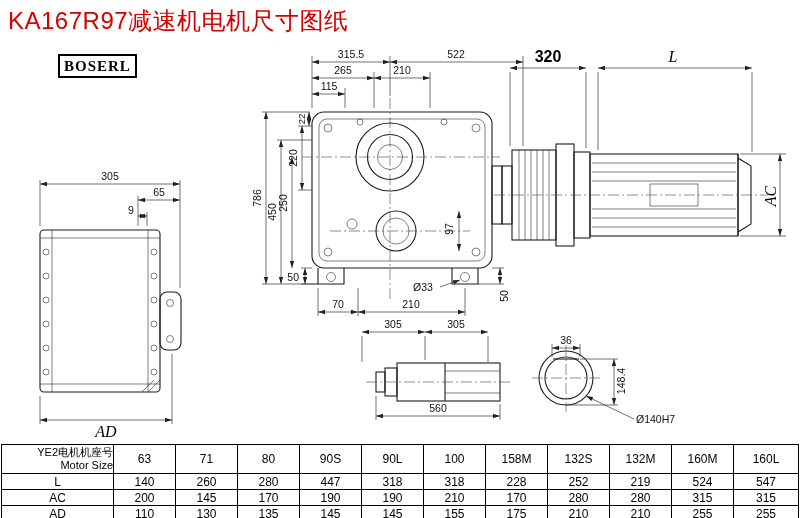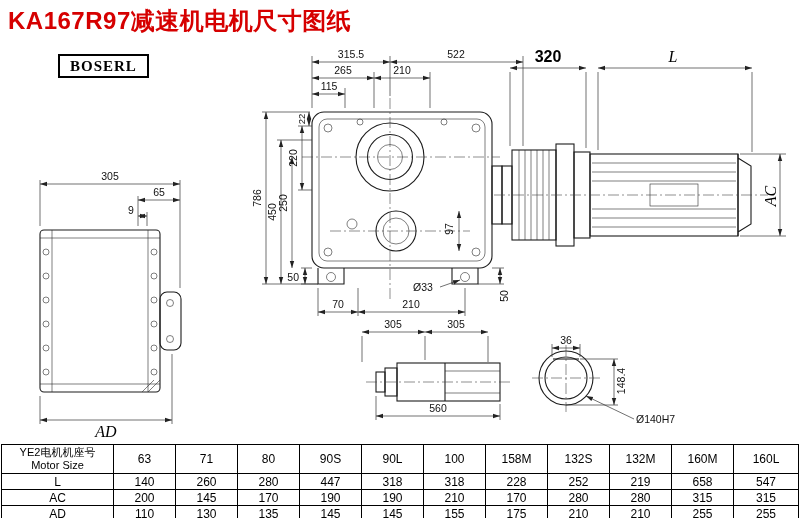--- a/index.html
+++ b/index.html
@@ -2,25 +2,25 @@
 <html><head>
 <meta charset="utf-8">
 <style>
   html,body { margin:0; padding:0; }
   body {
     width:800px; height:518px; position:relative; background:#ffffff;
     font-family:"Liberation Sans", sans-serif; overflow:hidden;
   }
   .title {
     position:absolute; top:5px; left:8px;
-    font-size:24px; font-weight:bold; color:#d60000; letter-spacing:0.5px;
+    font-size:24px; font-weight:normal; color:#d60000; letter-spacing:0.5px;
   }
   .logo {
     position:absolute; top:54px; left:58px;
-    border:2px solid #000; padding:0 10px; height:20px; line-height:20px;
+    border:2px solid #000; padding:0 4px; height:20px; line-height:20px;
     font-family:"Liberation Serif", serif; font-weight:bold; font-size:15px; letter-spacing:1px; color:#000;
   }
   svg.drawing { position:absolute; top:0; left:0; }
   .ln   { fill:none; stroke:#1c1c1c; stroke-width:1.1; }
   .thin { fill:none; stroke:#2a2a2a; stroke-width:0.6; }
   .dim  { fill:none; stroke:#333333; stroke-width:0.7; }
   .cl   { fill:none; stroke:#444444; stroke-width:0.6; stroke-dasharray:11 3 2 3; }
   text.d  { font-family:"Liberation Sans", sans-serif; font-size:10.5px; fill:#111; }
   text.d9 { font-size:9.5px; }
   text.big   { font-family:"Liberation Sans", sans-serif; font-size:16px; font-weight:bold; fill:#000; }
@@ -29,21 +29,21 @@
     position:absolute; top:444px; left:1px; width:798px;
     border-collapse:collapse; table-layout:fixed;
   }
   table.dim-table th, table.dim-table td {
     border:1px solid #000; text-align:center; vertical-align:middle;
     padding:0; font-weight:normal; font-size:12px; line-height:14px; color:#000;
     overflow:hidden; white-space:nowrap;
   }
   table.dim-table tr.hdr th { height:28px; }
   table.dim-table tr.val td, table.dim-table tr.val th { height:15px; }
-  .hdr-cell div { font-size:11px; line-height:13px; }
+  .hdr-cell div { font-size:11px; line-height:13px;text-align:right; }
 </style>
 </head>
 <body>
 
 <div class="title">KA167R97减速机电机尺寸图纸</div>
 <div class="logo">BOSERL</div>
 
 <svg class="drawing" width="800" height="445" viewBox="0 0 800 445">
   <defs>
     <marker id="arr" markerWidth="8" markerHeight="6" refX="7" refY="3" orient="auto-start-reverse" markerUnits="userSpaceOnUse">
@@ -323,21 +323,21 @@
       <th>L</th>
       <td>140</td>
       <td>260</td>
       <td>280</td>
       <td>447</td>
       <td>318</td>
       <td>318</td>
       <td>228</td>
       <td>252</td>
       <td>219</td>
-      <td>658</td>
+      <td>524</td>
       <td>547</td>
     </tr>
     <tr class="val">
       <th>AC</th>
       <td>200</td>
       <td>145</td>
       <td>170</td>
       <td>190</td>
       <td>190</td>
       <td>210</td>

